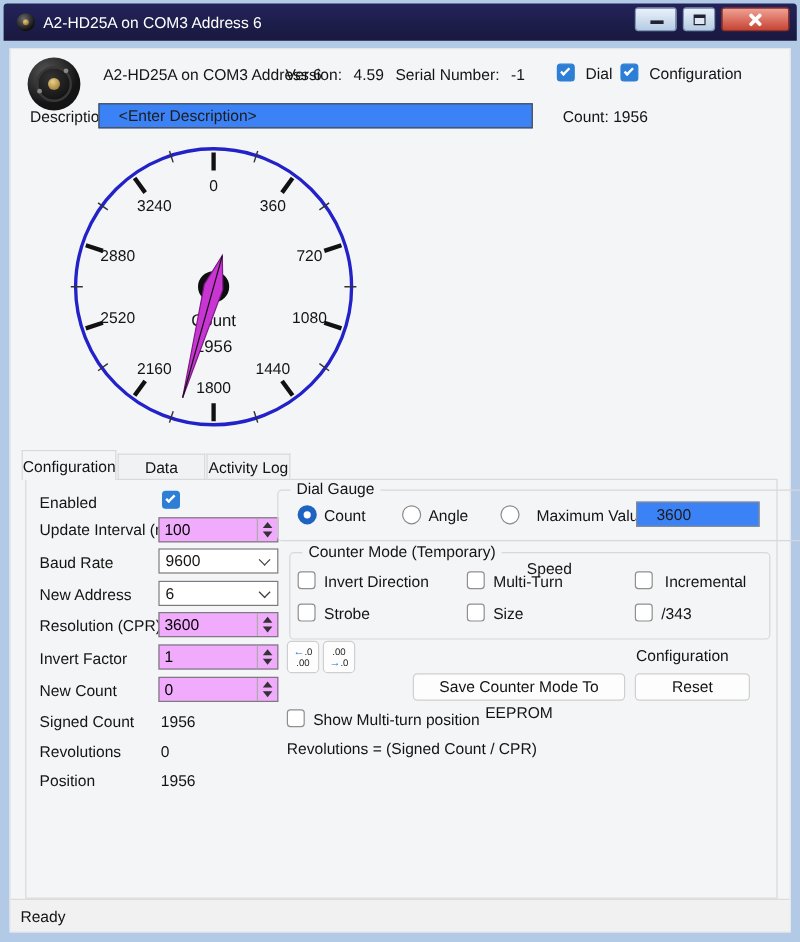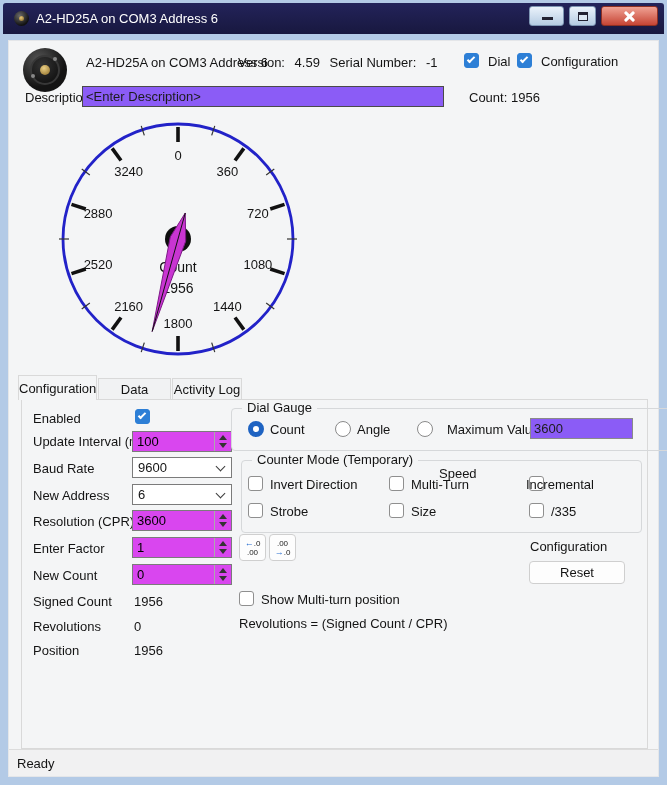--- a/index.html
+++ b/index.html
@@ -46,23 +46,23 @@
 
   
   .cb { width:15px; height:15px; border:1px solid #8f8f8f; border-radius:3px; background:#fff; position:absolute; }
   .cb.checked { background:#2d7fd6; border-color:#2d7fd6; }
   .cb .tick { display:none; width:8px; height:4px; border-left:2px solid #fff; border-bottom:2px solid #fff;
               transform:rotate(-45deg); margin:3px 0 0 2px; }
   .cb.checked .tick { display:block; }
   .radio { width:16px; height:16px; border:1px solid #8a8a8a; border-radius:50%; background:#fff; position:absolute; }
   .radio.checked { border:5px solid #1e63c2; }
   .lbl { position:absolute; white-space:nowrap; }
-  .tinput { position:absolute; border:1px solid #8a8a8a; background:#8b5cf6; font:13px "Liberation Sans",sans-serif;
-            padding:0 3px; color:#1c1c1c; }
-  .spinner { position:absolute; width:100px; height:21px; border:1px solid #7b7b7b; background:#d946ef; }
+  .tinput { position:absolute; border:1px solid #8a8a8a; background:#3b82f6; font:13px "Liberation Sans",sans-serif;
+            padding:0 16px; color:#1c1c1c; }
+  .spinner { position:absolute; width:100px; height:21px; border:1px solid #7b7b7b; background:#f0abfc; }
   .spinner input { position:absolute; left:0; top:0; width:80px; height:19px; border:none; outline:none;
             font:13px "Liberation Sans",sans-serif; padding:0 4px; background:transparent; }
   .spin { position:absolute; right:0; top:0; bottom:0; width:17px; border-left:1px solid #ababab; }
   .tri-up, .tri-dn { position:absolute; left:50%; width:0; height:0; margin-left:-4px;
             border-left:4px solid transparent; border-right:4px solid transparent; }
   .tri-up { top:3px;  border-bottom:5px solid #333; }
   .tri-dn { bottom:3px; border-top:5px solid #333; }
   .combo { position:absolute; width:100px; height:21px; border:1px solid #7b7b7b; background:#fff; }
   .combo .val { position:absolute; left:5px; top:2px; }
   .chev { position:absolute; right:7px; top:5px; width:7px; height:7px;
@@ -213,21 +213,21 @@
 
     <span class="lbl" style="left:11px;top:114px;">Resolution (CPR)</span>
     <div class="spinner" style="left:110px;top:110px;">
       <input value="3600" style="">
       <span class="spin">
           <i class="tri-up"></i>
           <i class="tri-dn"></i>
         </span>
     </div>
 
-    <span class="lbl" style="left:11px;top:141px;">Enter Factor</span>
+    <span class="lbl" style="left:11px;top:141px;">Invert Factor</span>
     <div class="spinner" style="left:110px;top:137px;">
       <input value="1" style="">
       <span class="spin">
           <i class="tri-up"></i>
           <i class="tri-dn"></i>
         </span>
     </div>
 
     <span class="lbl" style="left:11px;top:168px;">New Count</span>
     <div class="spinner" style="left:110px;top:164px;">
@@ -260,38 +260,39 @@
     <input class="tinput" style="left: 508px; top: 18px; width: 103px; height: 21px;" value="3600">
 
     <div class="groupbox" style="left:219px;top:60px;width:401px;height:73px;">
       <span class="legend">Counter Mode (Temporary)</span>
     </div>
     <div class="cb" style="left:226px;top:76px;"></div>
     <span class="lbl" style="left:248px;top:77px;">Invert Direction</span>
     <div class="cb" style="left:367px;top:76px;"></div>
     <span class="lbl" style="left:389px;top:77px;">Multi-Turn</span>
     <div class="cb" style="left:507px;top:76px;"></div>
-    <span class="lbl" style="left:504px;top:77px;text-align:center;">Incremental</span>
+    <span class="lbl" style="left:532px;top:77px;text-align:center;">Incremental</span>
     <div class="cb" style="left:226px;top:103px;"></div>
     <span class="lbl" style="left:248px;top:104px;">Strobe</span>
     <div class="cb" style="left:367px;top:103px;"></div>
     <span class="lbl" style="left:389px;top:104px;">Size</span>
     <div class="cb" style="left:507px;top:103px;"></div>
-    <span class="lbl" style="left:529px;top:104px;">/335</span>
+    <span class="lbl" style="left:529px;top:104px;">/343</span>
 
     <div class="microbtn" style="left:217px;top:134px;">
       <span class="arr">←</span><span>.0</span><br>
       <span>.00</span>
     </div>
     <div class="microbtn" style="left:247px;top:134px;">
       <span>.00</span><br>
       <span class="arr">→</span><span>.0</span>
     </div>
     <span class="lbl" style="left:508px;top:139px;">Configuration</span>
 
+    <div class="btn" style="left:322px;top:161px;width:177px;">Save Counter Mode To EEPROM</div>
     <div class="btn" style="left:507px;top:161px;width:96px;">Reset</div>
 
     <div class="cb" style="left:217px;top:191px;"></div>
     <span class="lbl" style="left:239px;top:192px;">Show Multi-turn position</span>
 
     <span class="lbl" style="left:217px;top:216px;">Revolutions = (Signed Count / CPR)</span>
   </div>
 
   <div class="statusbar">
     <span>Ready</span>

